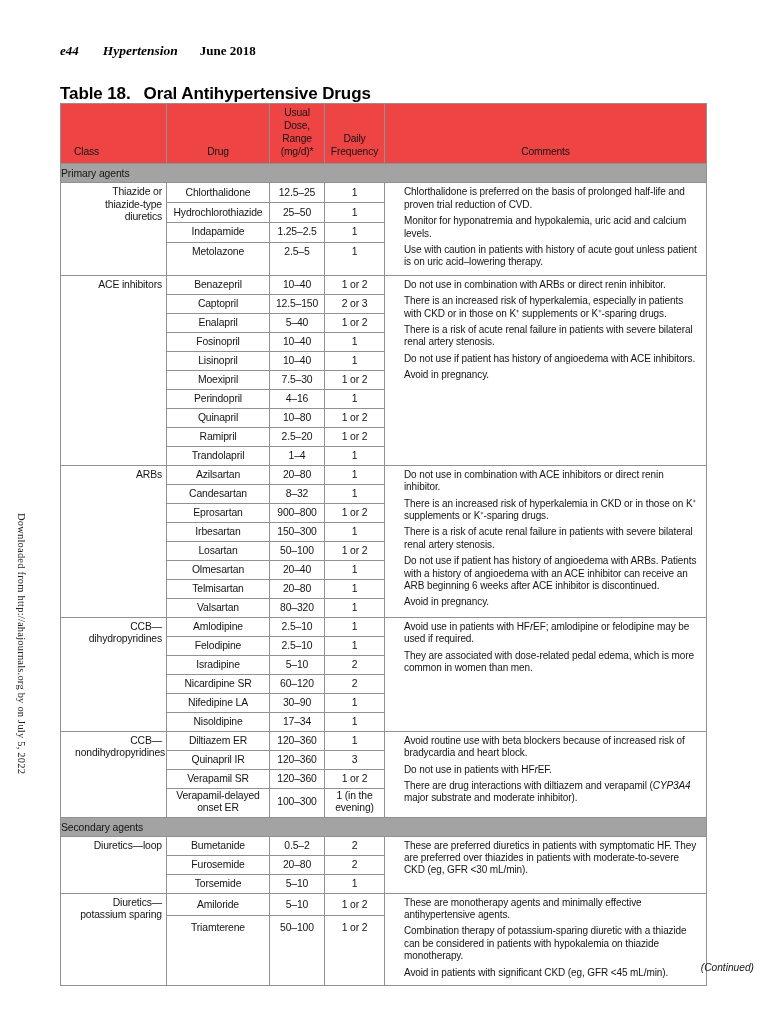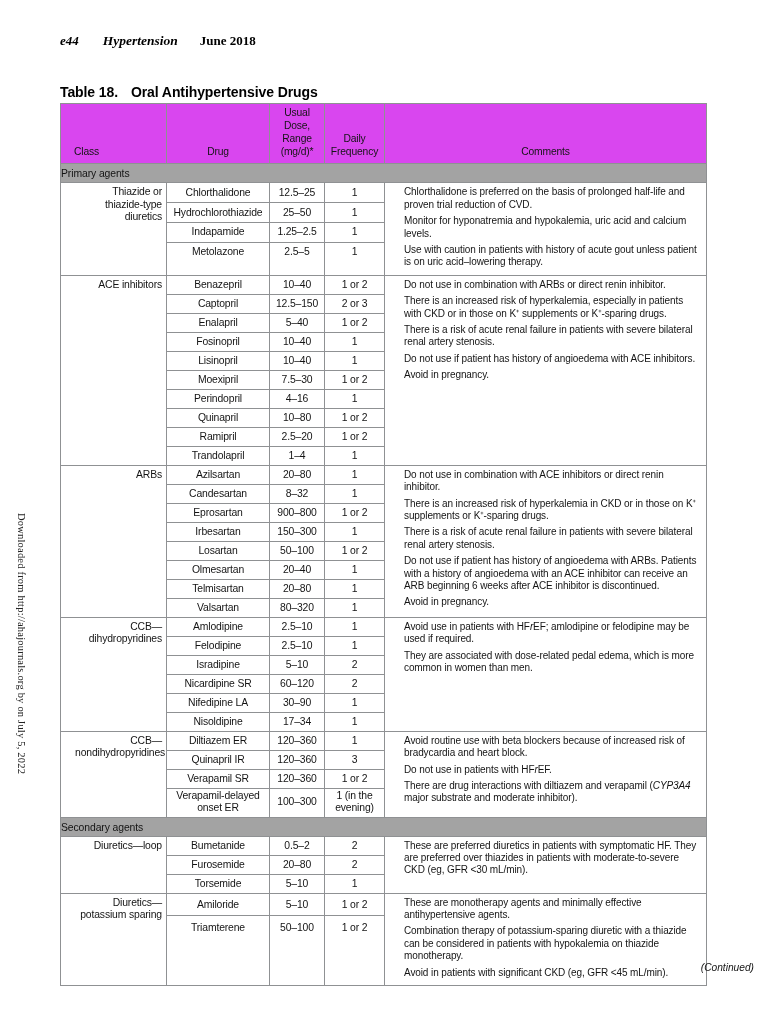--- a/index.html
+++ b/index.html
@@ -8,38 +8,38 @@
     font-family:"Liberation Sans",sans-serif;color:#111;
     -webkit-font-smoothing:antialiased;
   }
   .sidebar-note{
     position:absolute;left:16px;top:513px;height:280px;
     writing-mode:vertical-rl;
     font-family:"Liberation Serif",serif;font-size:10.5px;color:#222;
     letter-spacing:0.2px;white-space:nowrap;
   }
   .page-header{
-    position:absolute;top:33px;left:60px;
+    position:absolute;top:43px;left:60px;
     font-family:"Liberation Serif",serif;font-size:13px;color:#000;
   }
   .page-num{font-style:italic;font-weight:bold;margin-right:24px;}
   .journal-name{font-style:italic;font-weight:bold;font-size:13.5px;margin-right:22px;}
   .issue-date{font-weight:bold;}
   .table-title{
     position:absolute;top:84px;left:60px;
-    font-size:14px;font-weight:bold;letter-spacing:-0.1px;color:#000;
+    font-size:17px;font-weight:bold;letter-spacing:-0.1px;color:#000;
   }
   .table-title .tnum{margin-right:13px;}
   table.drug-table{
     position:absolute;top:103px;left:60px;width:646px;
     border-collapse:collapse;table-layout:fixed;
   }
   .drug-table th,.drug-table td{border:1px solid #8f9193;}
   .drug-table th{
-    background:#d946ef;font-weight:normal;font-size:10.3px;letter-spacing:-0.15px;
+    background:#ef4444;font-weight:normal;font-size:10.3px;letter-spacing:-0.15px;
     vertical-align:bottom;text-align:center;padding:3px 2px 5px;line-height:1.25;
     white-space:pre-line;color:#141414;
   }
   .drug-table th.class-h{text-align:left;padding-left:13px;}
   tr.section-row td{
     background:#a3a3a3;font-size:10.4px;letter-spacing:-0.1px;
     padding:4px 0 3px;color:#141414;
   }
   tr.drug-row{height:19px;}
   .drug-table td{font-size:10.4px;letter-spacing:-0.15px;color:#141414;}

